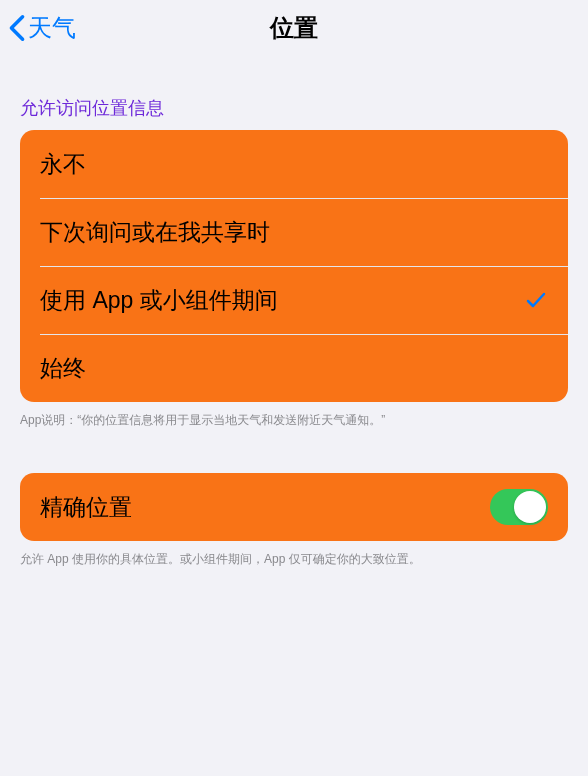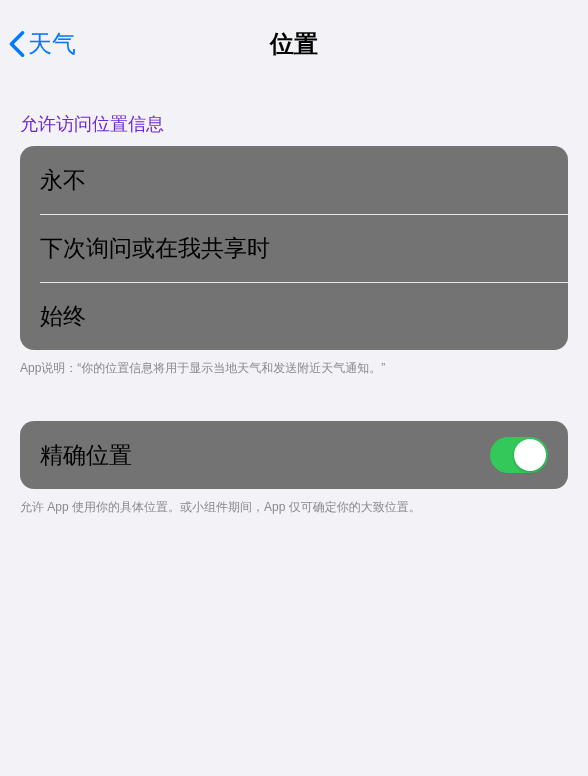--- a/index.html
+++ b/index.html
@@ -10,21 +10,20 @@
       font-family: -apple-system, "SF Pro Text", "Helvetica Neue", Arial, sans-serif;
       overflow: hidden;
       color: #000;
     }
     .navbar {
       height: 56px;
       display: flex;
       align-items: center;
       position: relative;
       padding: 0 8px;
-      margin-top: 16px;
     }
     .back-btn {
       display: flex;
       align-items: center;
       color: #007aff;
       font-size: 24px;
       cursor: pointer;
       gap: 2px;
     }
     .back-chevron {
@@ -37,21 +36,21 @@
       transform: translateX(-50%);
       font-size: 24px;
       font-weight: 600;
     }
     .section-header {
       color: #6d28d9;
       font-size: 18px;
       padding: 40px 20px 10px 20px;
     }
     .group {
-      background: #737373;
+      background: #f97316;
       border-radius: 14px;
       margin: 0 20px;
       overflow: hidden;
     }
     .row {
       display: flex;
       align-items: center;
       min-height: 68px;
       padding: 0 20px;
       font-size: 23px;
@@ -115,20 +114,26 @@
 <div class="section-header">允许访问位置信息</div>
 
 <div class="group" id="access-group">
     <div class="row">
       <span class="row-label">永不</span>
     </div>
     <div class="row">
       <span class="row-label">下次询问或在我共享时</span>
     </div>
     <div class="row">
+      <span class="row-label">使用 App 或小组件期间</span>
+      <svg viewBox="0 0 24 24" class="checkmark">
+        <polyline points="4,13 9,18 20,6" fill="none" stroke="#007aff" stroke-width="2.5" stroke-linecap="round" stroke-linejoin="round"></polyline>
+      </svg>
+    </div>
+    <div class="row">
       <span class="row-label">始终</span>
     </div>
   </div>
 
 <div class="section-footer">App说明：“你的位置信息将用于显示当地天气和发送附近天气通知。”</div>
 
 <div class="spacer"></div>
 
 <div class="group">
   <div class="row">

